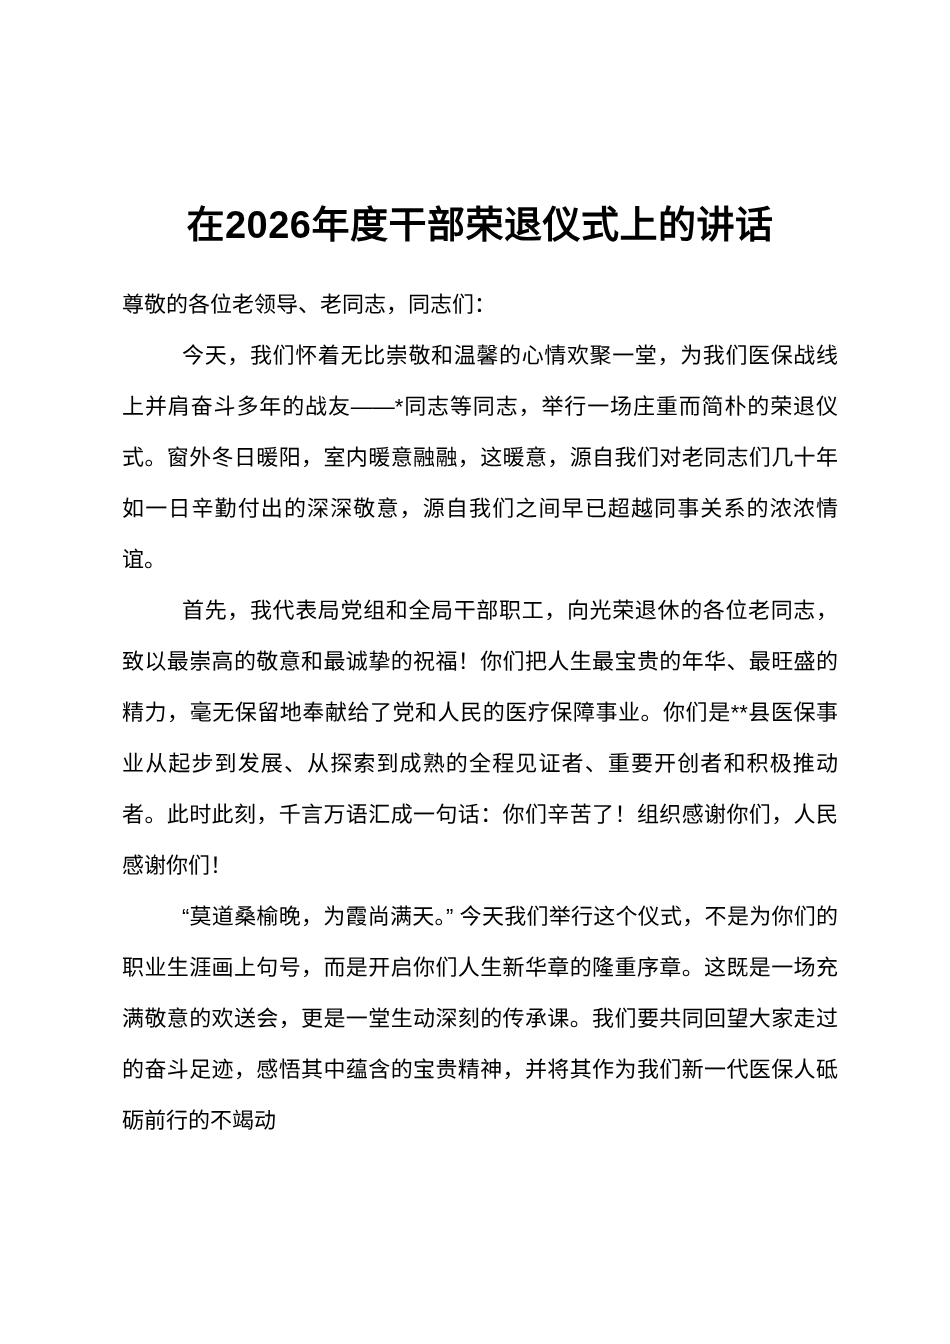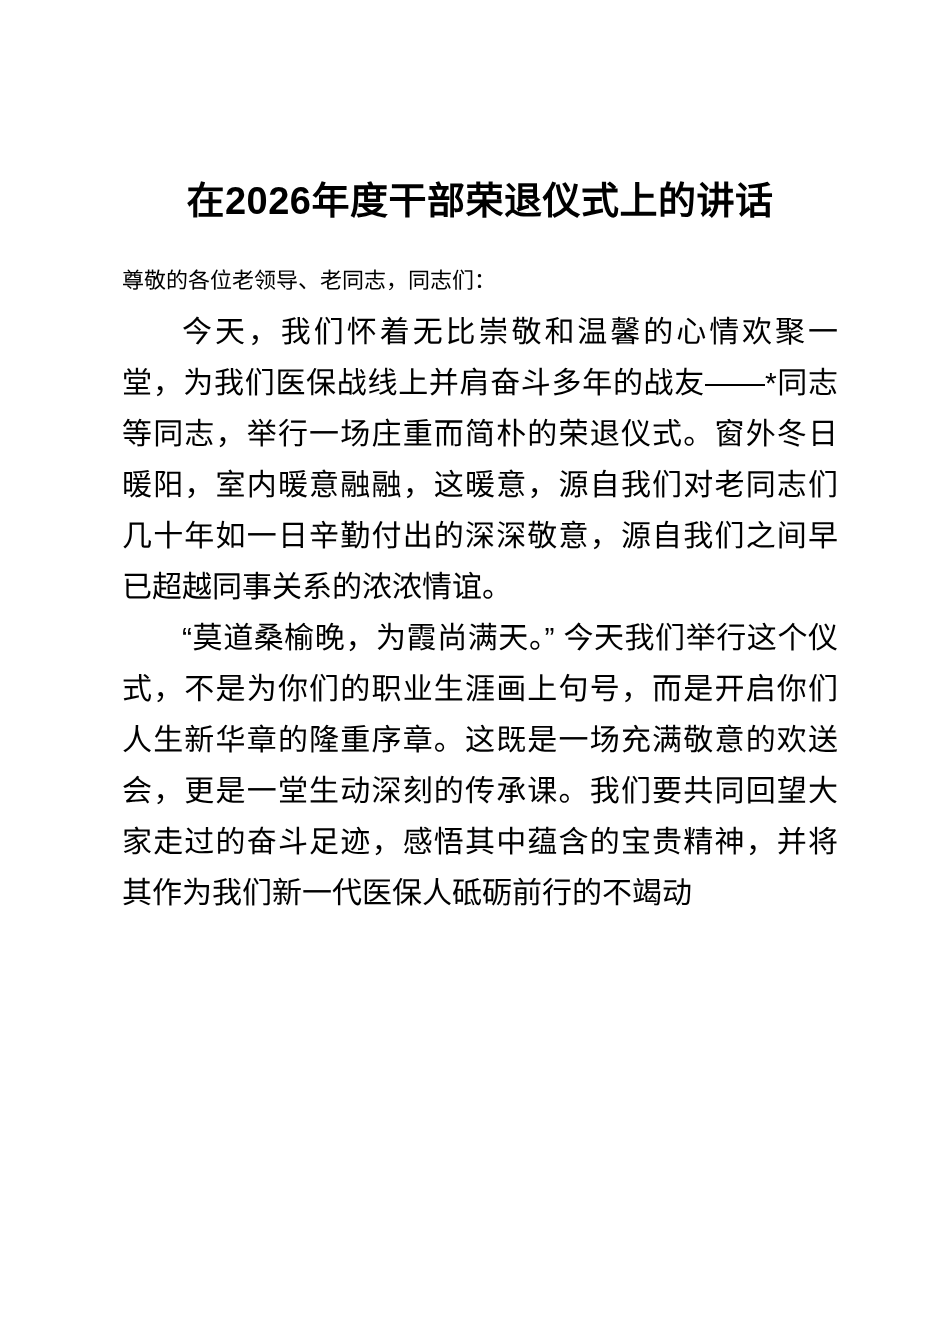--- a/index.html
+++ b/index.html
@@ -17,20 +17,21 @@
     -webkit-font-smoothing: antialiased;
   }
 
   .page {
     position: relative;
     width: 950px;
     height: 1015px;
     background: #ffffff;
     box-sizing: border-box;
     padding: 8px;
+    margin-top: 24px;
   }
 
   .doc-body {
     position: absolute;
     left: 122px;
     top: 0;
     width: 716px;
   }
 
   .doc-title {
@@ -49,21 +50,21 @@
     line-height: 51px;
     margin: 0;
     padding-top: 31px;
     text-align: justify;
     text-justify: inter-ideograph;
     text-indent: 0;
     letter-spacing: 0;
   }
 
   .para {
-    font-size: 30px;
+    font-size: 22px;
     line-height: 51px;
     margin: 0;
     text-align: justify;
     text-justify: inter-ideograph;
     text-indent: 60px;
     letter-spacing: 0;
     word-break: break-all;
   }
 
   .para + .para {
@@ -75,17 +76,18 @@
 
 <div class="page">
   <div class="doc-body">
 
     <h1 class="doc-title">在2026年度干部荣退仪式上的讲话</h1>
 
     <p class="salutation">尊敬的各位老领导、老同志，同志们：</p>
 
     <p class="para">今天，我们怀着无比崇敬和温馨的心情欢聚一堂，为我们医保战线上并肩奋斗多年的战友——*同志等同志，举行一场庄重而简朴的荣退仪式。窗外冬日暖阳，室内暖意融融，这暖意，源自我们对老同志们几十年如一日辛勤付出的深深敬意，源自我们之间早已超越同事关系的浓浓情谊。</p>
 
+    <p class="para">首先，我代表局党组和全局干部职工，向光荣退休的各位老同志，致以最崇高的敬意和最诚挚的祝福！你们把人生最宝贵的年华、最旺盛的精力，毫无保留地奉献给了党和人民的医疗保障事业。你们是**县医保事业从起步到发展、从探索到成熟的全程见证者、重要开创者和积极推动者。此时此刻，千言万语汇成一句话：你们辛苦了！组织感谢你们，人民感谢你们！</p>
 
     <p class="para">“莫道桑榆晚，为霞尚满天。” 今天我们举行这个仪式，不是为你们的职业生涯画上句号，而是开启你们人生新华章的隆重序章。这既是一场充满敬意的欢送会，更是一堂生动深刻的传承课。我们要共同回望大家走过的奋斗足迹，感悟其中蕴含的宝贵精神，并将其作为我们新一代医保人砥砺前行的不竭动</p>
 
   </div>
 </div>
 
 </body></html>

